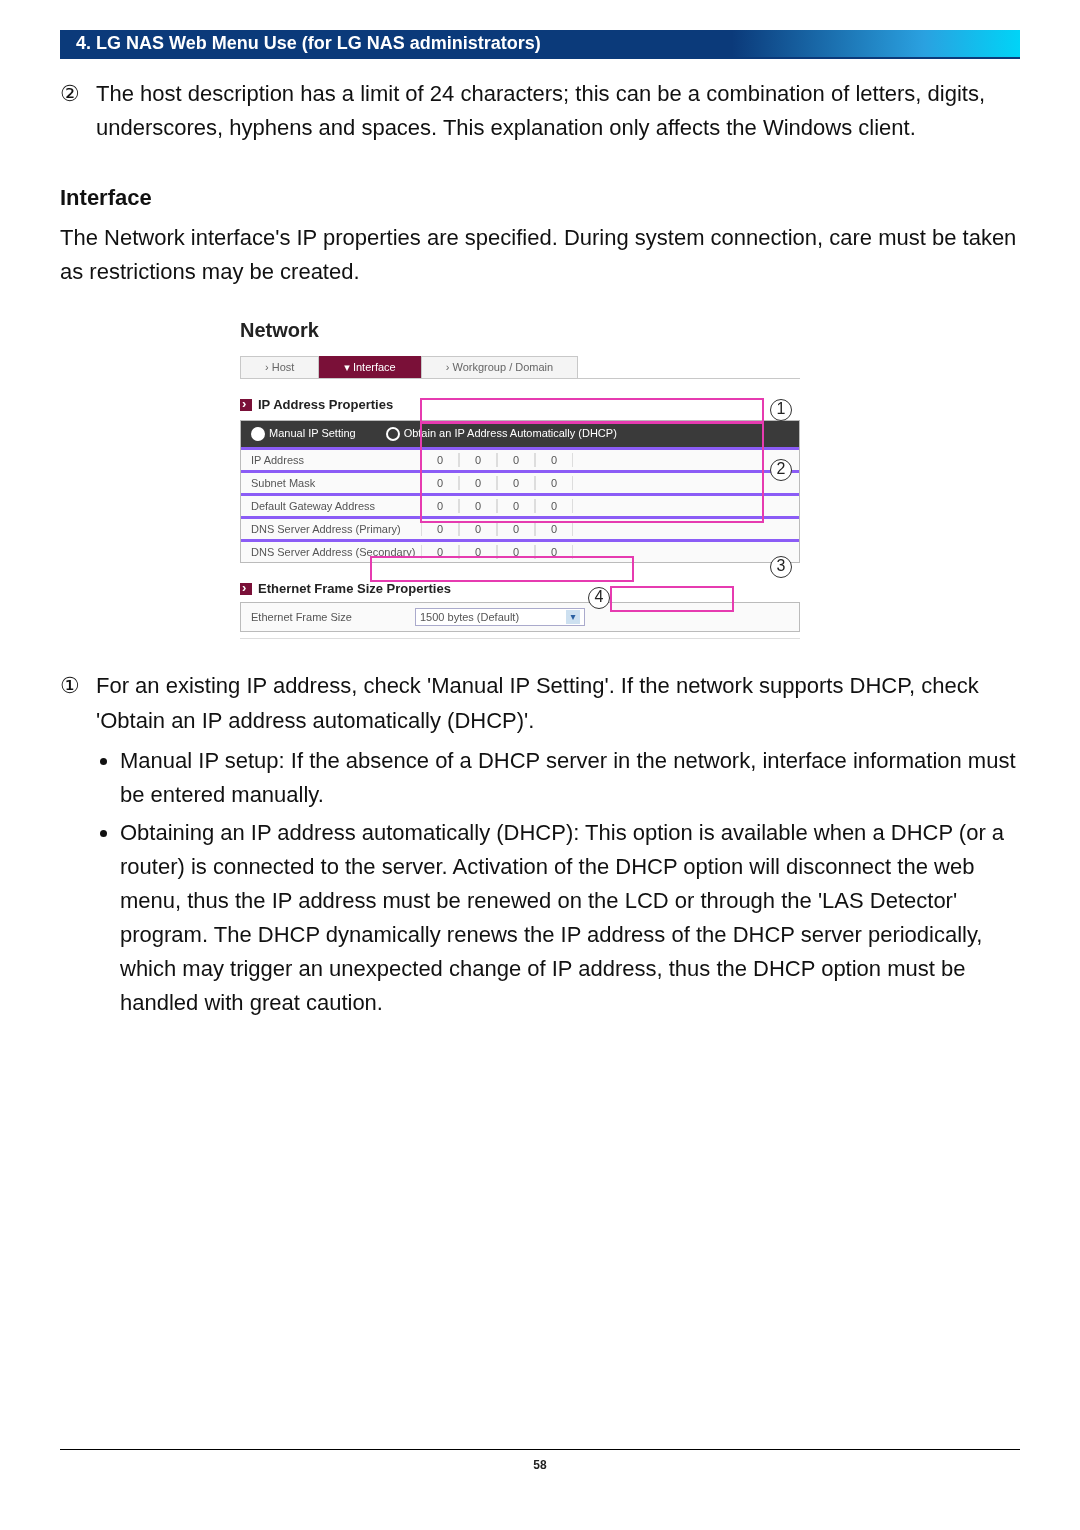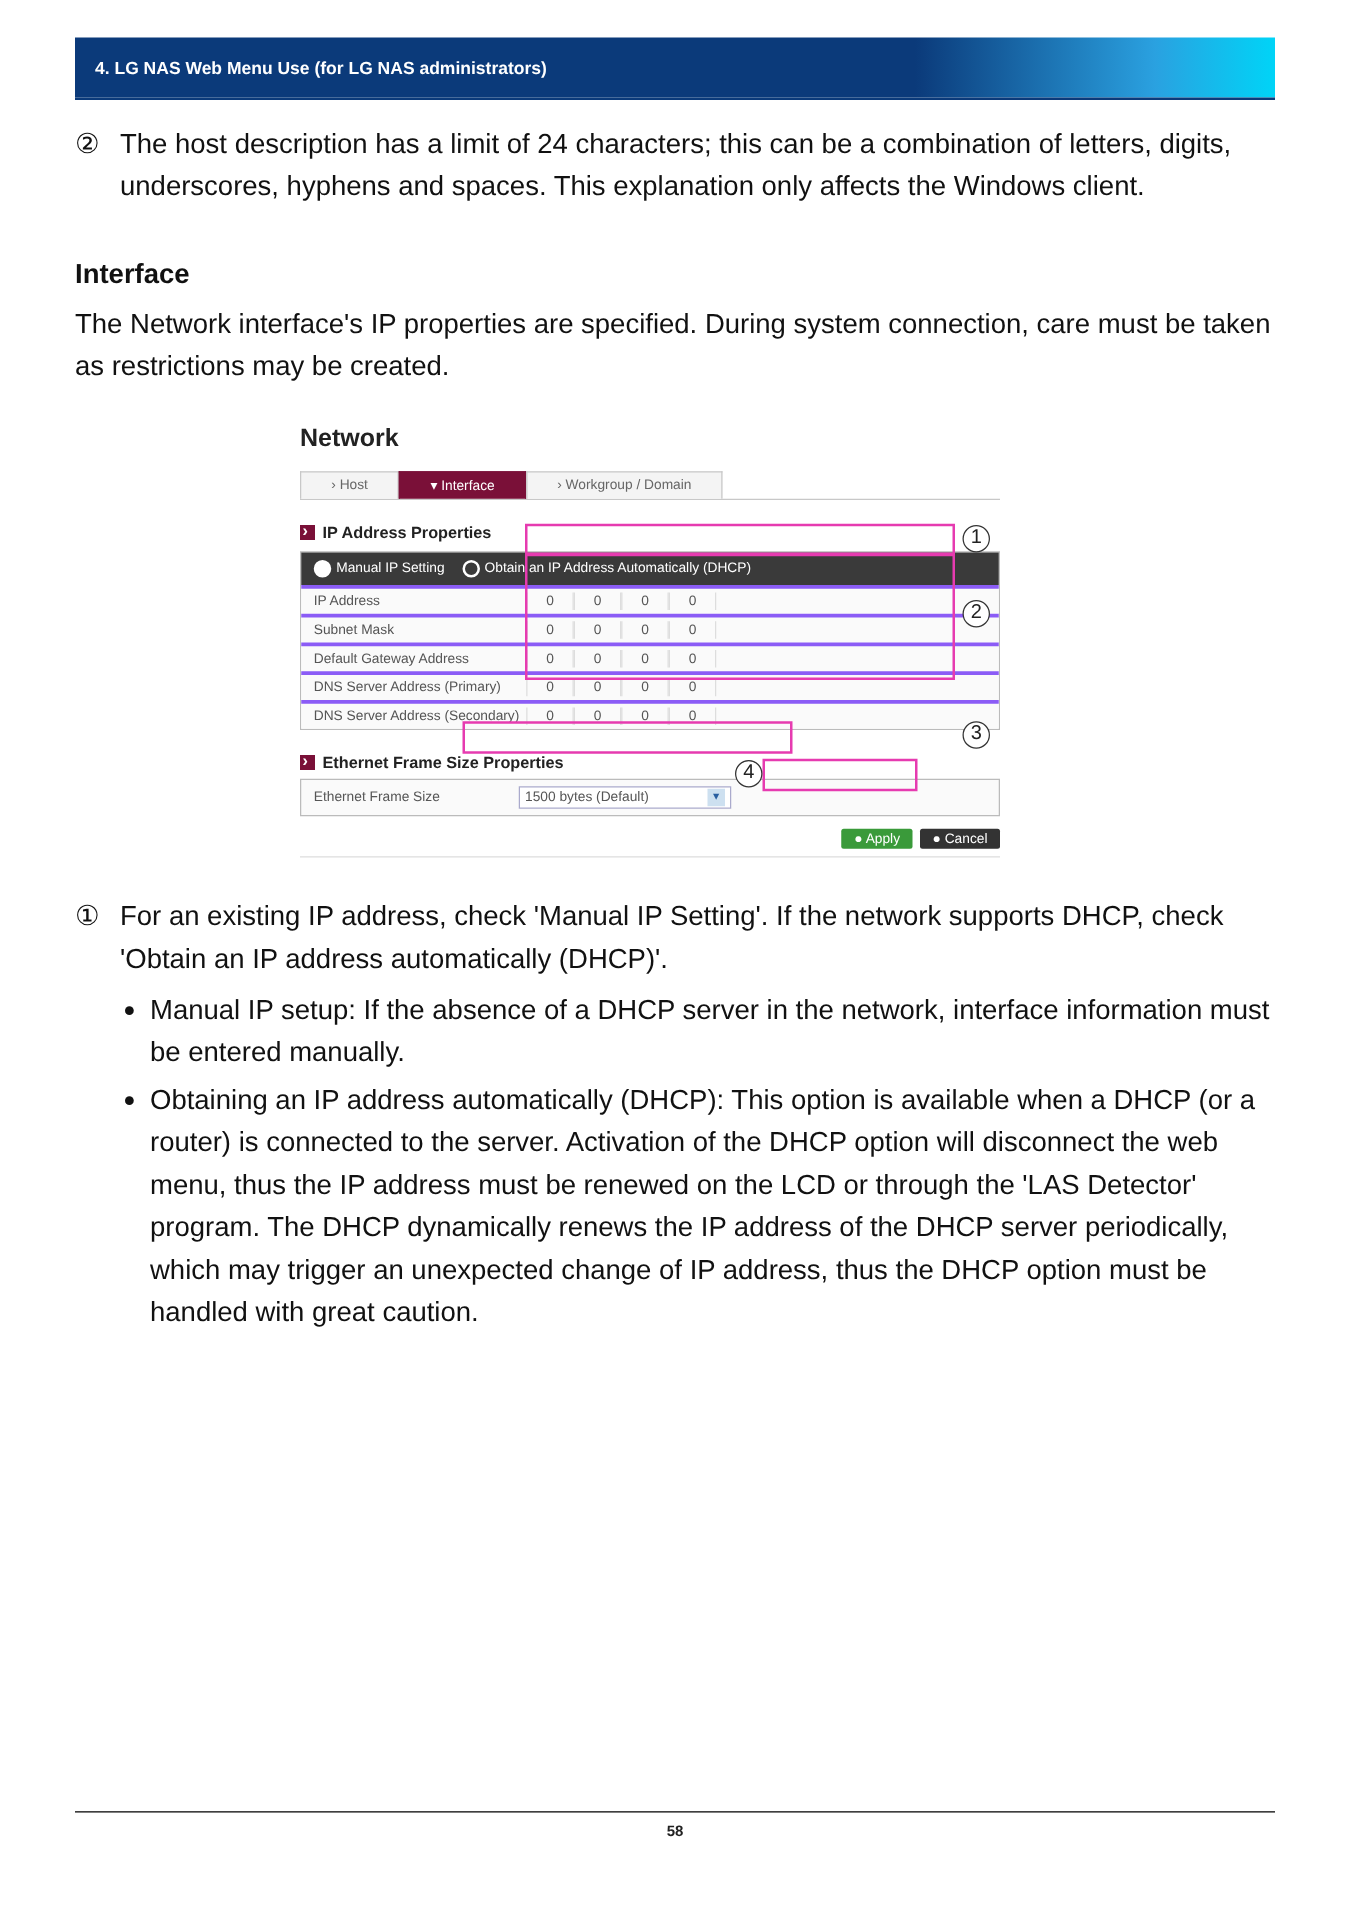--- a/index.html
+++ b/index.html
@@ -15,22 +15,22 @@
     margin: 0 auto;
     position: relative;
     background: #fff;
     box-sizing: border-box;
     padding: 30px 60px 0 60px;
   }
   .header-bar {
     background: linear-gradient(to right, #0b3a7a 0%, #0b3a7a 70%, #2aa1e0 90%, #00d4f7 100%);
     color: #fff;
     font-weight: bold;
-    font-size: 14px;
-    padding: 16px 16px;
+    font-size: 18px;
+    padding: 3px 16px;
     border-bottom: 2px solid #0b3a7a;
   }
   .body-text {
     font-size: 22px;
     line-height: 1.55;
     color: #111;
   }
   .section {
     margin-top: 40px;
   }
@@ -109,21 +109,21 @@
     border: 1px solid #bbb;
     font-size: 11px;
     color: #555;
   }
   .ip-header-row {
     display: flex;
     background: #3a3a3a;
     color: #fff;
     padding: 6px 10px;
     align-items: flex-start;
-    gap: 14px;
+    gap: 30px;
   }
   .radio-dot {
     width: 10px; height: 10px;
     border-radius: 50%;
     border: 2px solid #fff;
     display: inline-block;
     margin-right: 4px;
     vertical-align: middle;
   }
   .radio-dot.selected {
@@ -325,24 +325,20 @@
       <div class="eth-label">Ethernet Frame Size</div>
       <div class="eth-select">
         <span>1500 bytes (Default)</span>
         <span class="chev">▾</span>
       </div>
     </div>
 
     <div class="pink-box" style="left:370px; top:267px; width:120px; height:22px;"></div>
     <div class="callout" style="left:348px; top:268px;">4</div>
 
-    <div class="btn-row">
-      <div class="btn apply">● <span>Apply</span></div>
-      <div class="btn cancel">● <span>Cancel</span></div>
-    </div>
     <div style="border-top:1px solid #ddd; margin-top:6px;"></div>
   </div>
 
   <div class="list-row body-text" style="margin-top:20px;">
     <div class="list-marker">①</div>
     <div class="list-content">
       <div>For an existing IP address, check 'Manual IP Setting'. If the network supports DHCP, check 'Obtain an IP address automatically (DHCP)'.</div>
       <ul class="bullets">
         <li>Manual IP setup: If the absence of a DHCP server in the network, interface information must be entered manually.</li>
         <li>Obtaining an IP address automatically (DHCP): This option is available when a DHCP (or a router) is connected to the server. Activation of the DHCP option will disconnect the web menu, thus the IP address must be renewed on the LCD or through the 'LAS Detector' program. The DHCP dynamically renews the IP address of the DHCP server periodically, which may trigger an unexpected change of IP address, thus the DHCP option must be handled with great caution.</li>

